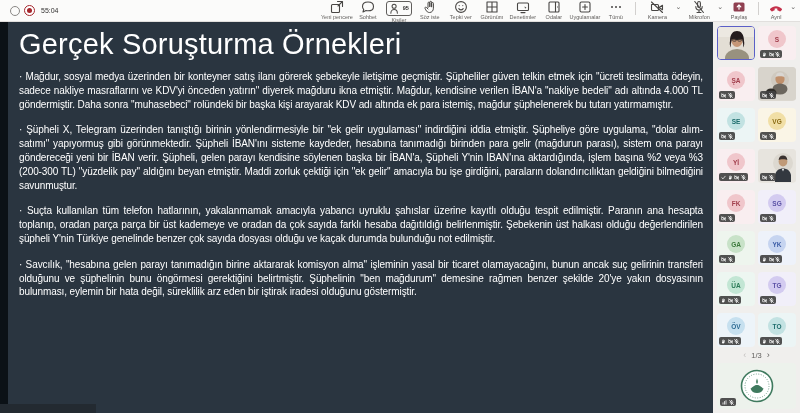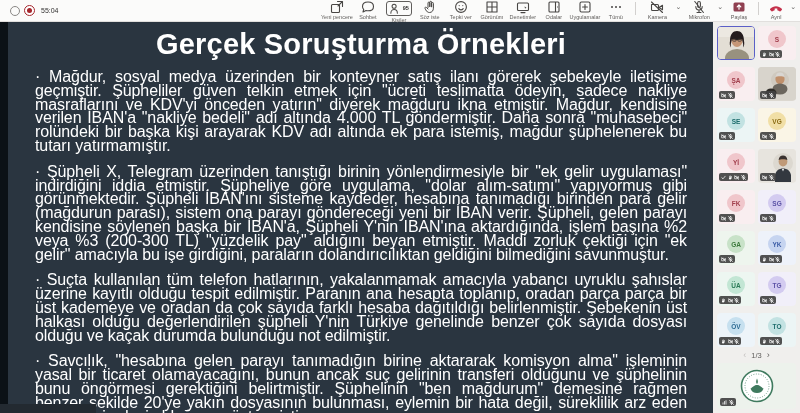--- a/index.html
+++ b/index.html
@@ -24,22 +24,22 @@
   .tb-ic.boxed{border:1px solid #605e5c;border-radius:3px;padding:0 2px;height:13px;}
   .num95{font-size:5.5px;color:#323130;margin-left:1px;font-weight:bold;}
   .tb-lb{font-size:5.5px;color:#605e5c;white-space:nowrap;margin-top:1px;}
   .sep{width:1px;height:13px;background:#d2d0ce;margin:3px 4px 0;}
   .chev{font-size:7px;color:#605e5c;margin-top:4px;line-height:1;background:none;border:none;padding:0 1px;cursor:pointer;}
   .share-ic{color:#8f3f50;}
   .leave-ic{color:#c4314b;}
   
   .slide{position:absolute;left:8px;top:22px;width:705px;height:391px;background:#2a3540;
     color:#fff;box-sizing:border-box;padding:2px 10px 0 11px;overflow:hidden;}
-  .slide h1{font-size:29px;font-weight:700;text-align:center;margin:4px 0 9px;letter-spacing:.2px;}
-  .slide p{font-size:16px;line-height:13.8px;text-align:justify;margin:0 16px 12px;letter-spacing:-.1px;}
+  .slide h1{font-size:29px;font-weight:400;margin:4px 0 9px;letter-spacing:.2px;}
+  .slide p{font-size:10px;line-height:13.8px;text-align:justify;margin:0 0 12px;letter-spacing:-.1px;}
   
   .sidebar{position:absolute;left:713px;top:22px;width:87px;height:391px;background:#f0efed;}
   .grid{position:absolute;left:4px;top:4px;width:79px;display:grid;
     grid-template-columns:38px 38px;column-gap:3px;row-gap:7px;}
   .tile{width:38px;height:34px;border-radius:4px;position:relative;box-sizing:border-box;cursor:pointer;overflow:hidden;}
   .tile.videob{border:1.6px solid #5b5fc7;}
   .circ{position:absolute;top:4px;left:50%;transform:translateX(-50%);width:18px;height:18px;border-radius:50%;
     display:flex;align-items:center;justify-content:center;font-size:6.5px;font-weight:bold;}
   .badges{position:absolute;left:2px;bottom:2px;background:rgba(66,66,66,.92);border-radius:2px;
     display:flex;gap:1.5px;padding:1.5px 2px;align-items:center;}

